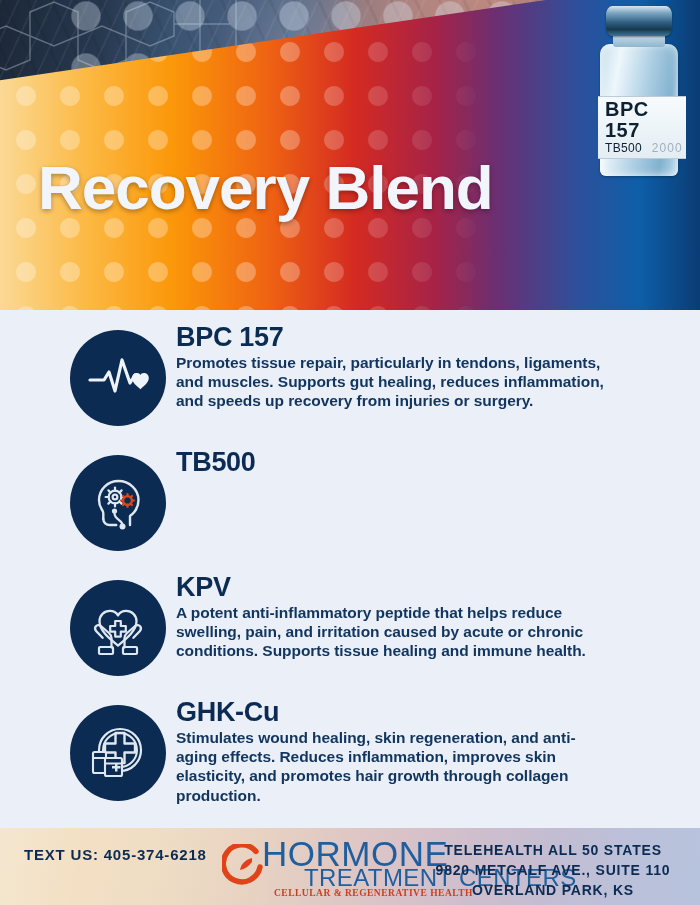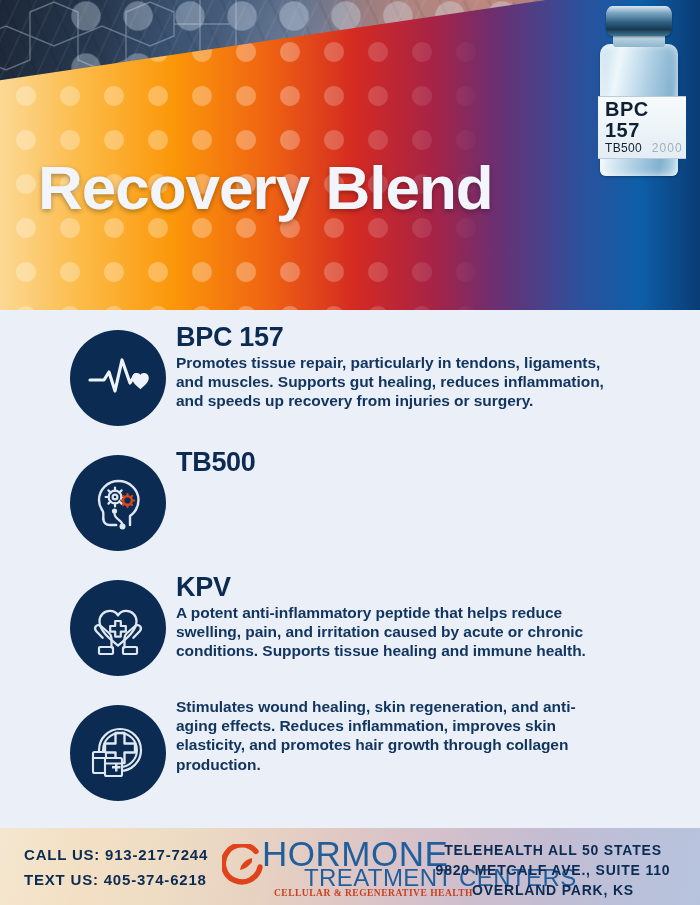--- a/index.html
+++ b/index.html
@@ -449,29 +449,29 @@
           <circle cx="33" cy="26" r="17" fill="none" stroke="#dfe8f1" stroke-width="2"></circle>
           <path d="M28.5 9h9v10.5H48v9H37.5V39h-9V28.5H18v-9h10.5z" fill="none" stroke="#dfe8f1" stroke-width="2.4" stroke-linejoin="round"></path>
           <rect x="6" y="28" width="13" height="21" rx="1.5" fill="#0b2b52" stroke="#dfe8f1" stroke-width="2.1"></rect>
           <line x1="6" y1="34" x2="19" y2="34" stroke="#dfe8f1" stroke-width="2"></line>
           <rect x="18" y="34" width="17" height="18" rx="1.5" fill="#0b2b52" stroke="#dfe8f1" stroke-width="2.1"></rect>
           <line x1="18" y1="39.5" x2="35" y2="39.5" stroke="#dfe8f1" stroke-width="2"></line>
           <path d="M25 42h3v-3h2.5v3h3v2.5h-3v3H28v-3h-3z" fill="#dfe8f1"></path>
         </svg>
       </div>
       <div class="item-text">
+        <div class="item-title">GHK-Cu</div>
         <div class="item-desc">Stimulates wound healing, skin regeneration, and anti-aging effects. Reduces inflammation, improves skin elasticity, and promotes hair growth through collagen production.</div>
       </div>
     </div>
 
   </div>
 
   <div class="footer">
     <div class="footer-left">
-      <div>CALL US: 913-217-7244</div>
       <div>TEXT US: 405-374-6218</div>
     </div>
 
     <div class="logo">
       <svg class="logo-mark" viewBox="0 0 46 46">
         <path d="M34 7.5A18.5 18.5 0 1 0 38 23" fill="none" stroke="#e0431a" stroke-width="5.4" stroke-linecap="round"></path>
         <path d="M30 14c-6 1.5-11 5.5-12 12 5-1 9-4 12-8" fill="#e0431a"></path>
       </svg>
       <div class="logo-word">HORMONE</div>
       <div class="logo-sub">TREATMENT CENTERS</div>

